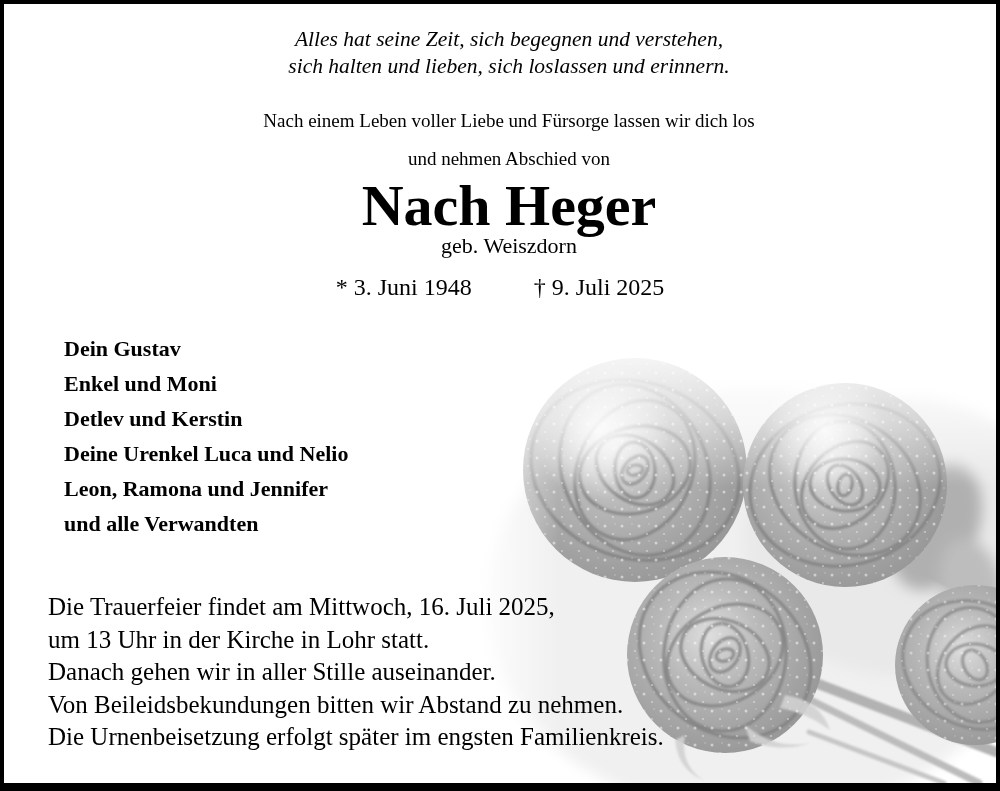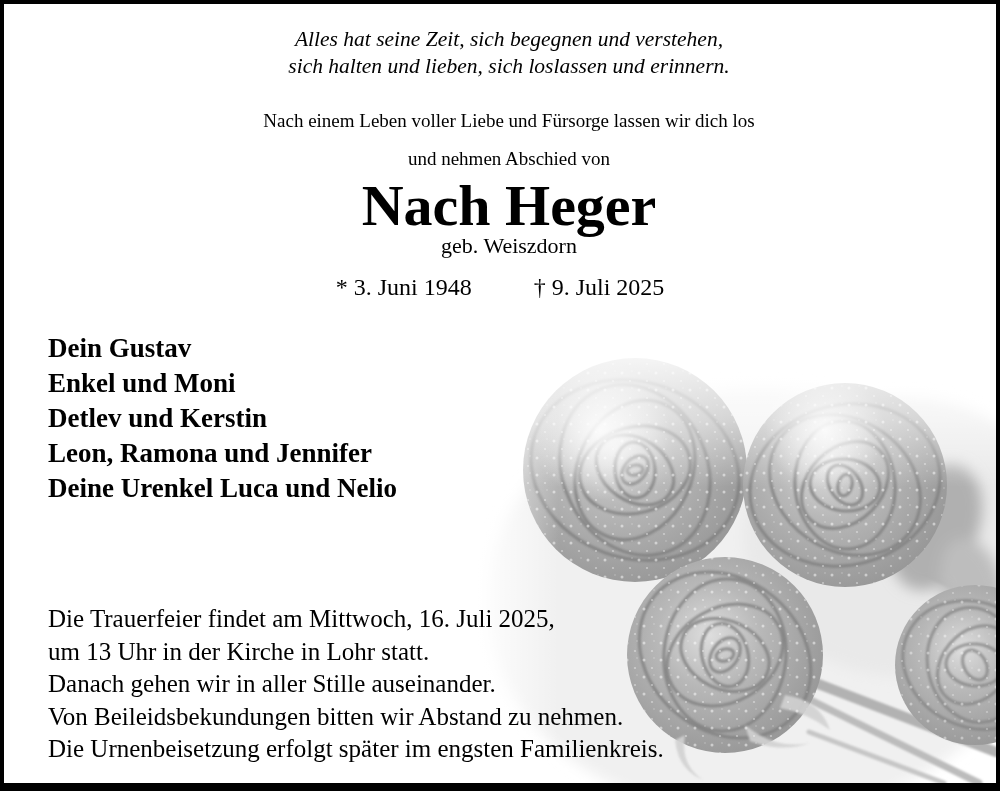--- a/index.html
+++ b/index.html
@@ -14,23 +14,23 @@
     color:#000;
     overflow:hidden;
   }
   .centered{position:absolute;left:0;width:100%;text-align:center;margin-left:9px;}
   .epigraph{top:22px;font-style:italic;font-size:21.5px;line-height:27px;}
   .intro{top:98px;font-size:19px;line-height:38px;}
   .name{top:170px;font-size:58px;line-height:64px;font-weight:bold;}
   .maiden{top:229px;font-size:22px;line-height:26px;}
   .dates{position:absolute;top:268px;left:0;width:100%;
          display:flex;justify-content:center;gap:62px;font-size:24px;line-height:30px;}
-  .mourners{position:absolute;top:327px;left:44px;font-weight:bold;
-            font-size:27px;line-height:35px;z-index:2;}
-  .details{position:absolute;top:599px;left:44px;font-size:25px;line-height:32.6px;z-index:2;}
+  .mourners{position:absolute;top:327px;left:60px;font-weight:bold;
+            font-size:22px;line-height:35px;z-index:2;}
+  .details{position:absolute;top:587px;left:44px;font-size:25px;line-height:32.6px;z-index:2;}
   .photo{position:absolute;right:0;bottom:0;width:522px;height:446px;z-index:1;}
   .line{white-space:nowrap;}
 </style>
 </head>
 <body>
 
 <div class="page">
 
   <svg class="photo" viewBox="0 0 522 446" aria-hidden="true">
     <defs>
@@ -163,22 +163,23 @@
 
   <div class="dates">
     <span>* 3. Juni 1948</span>
     <span>† 9. Juli 2025</span>
   </div>
 
   <div class="mourners">
     <div class="line">Dein Gustav</div>
     <div class="line">Enkel und Moni</div>
     <div class="line">Detlev und Kerstin</div>
+    <div class="line">Deine Urenkel Luca und Nelio</div>
     <div class="line">Leon, Ramona und Jennifer</div>
-    <div class="line">Deine Urenkel Luca und Nelio</div>
+    <div class="line">und alle Verwandten</div>
   </div>
 
   <div class="details">
     <div class="line">Die Trauerfeier findet am Mittwoch, 16. Juli 2025,</div>
     <div class="line">um 13 Uhr in der Kirche in Lohr statt.</div>
     <div class="line">Danach gehen wir in aller Stille auseinander.</div>
     <div class="line">Von Beileidsbekundungen bitten wir Abstand zu nehmen.</div>
     <div class="line">Die Urnenbeisetzung erfolgt später im engsten Familienkreis.</div>
   </div>
 

